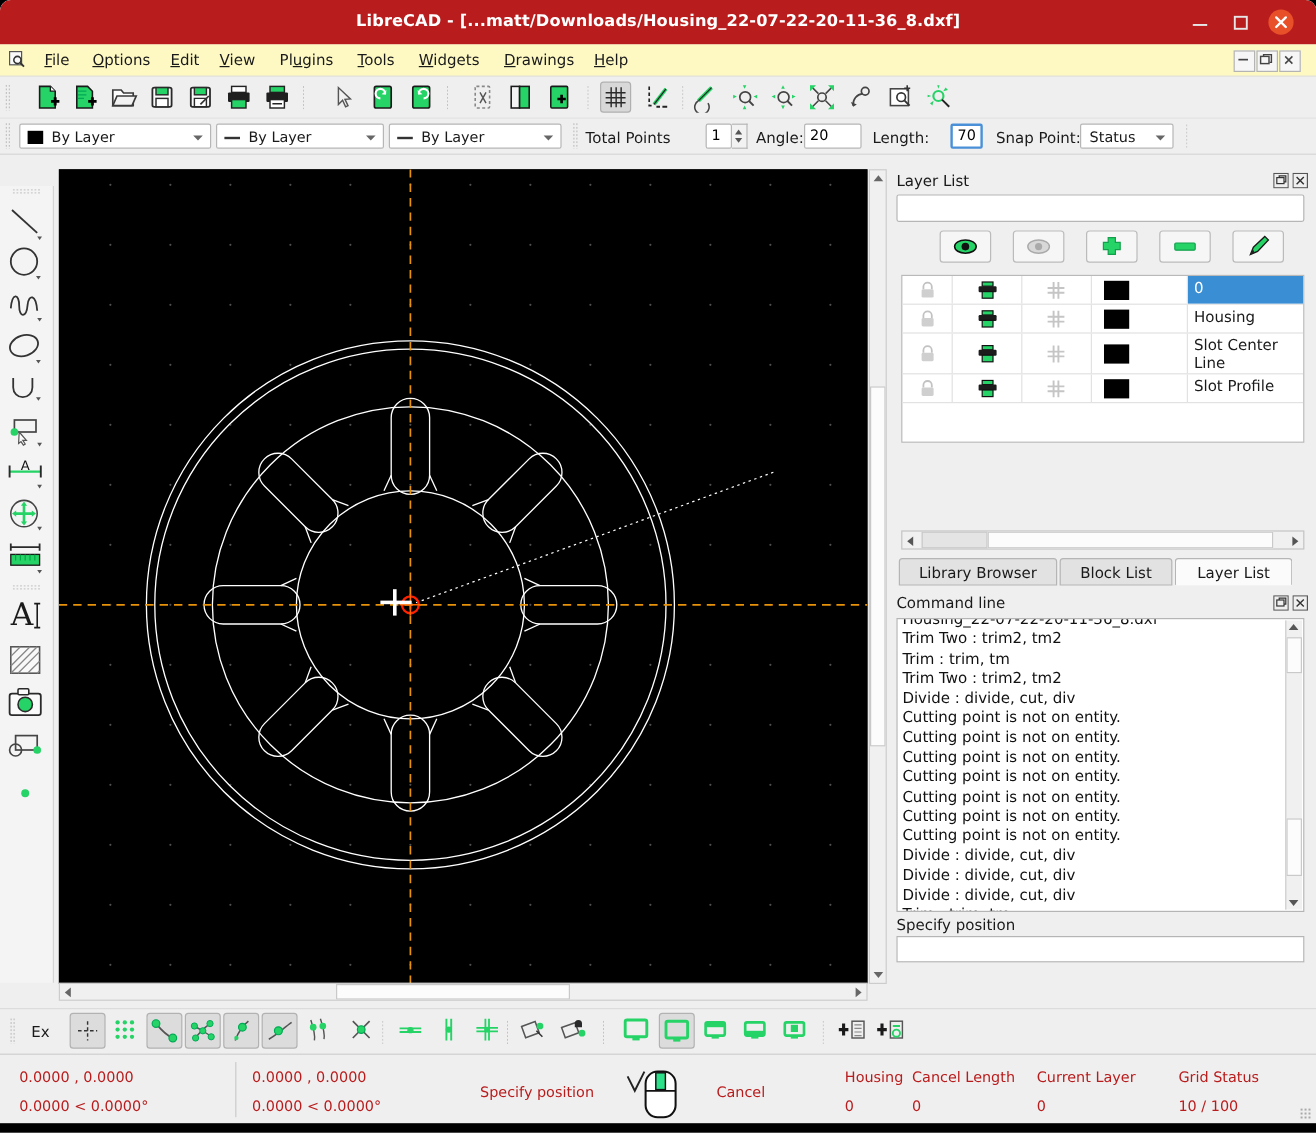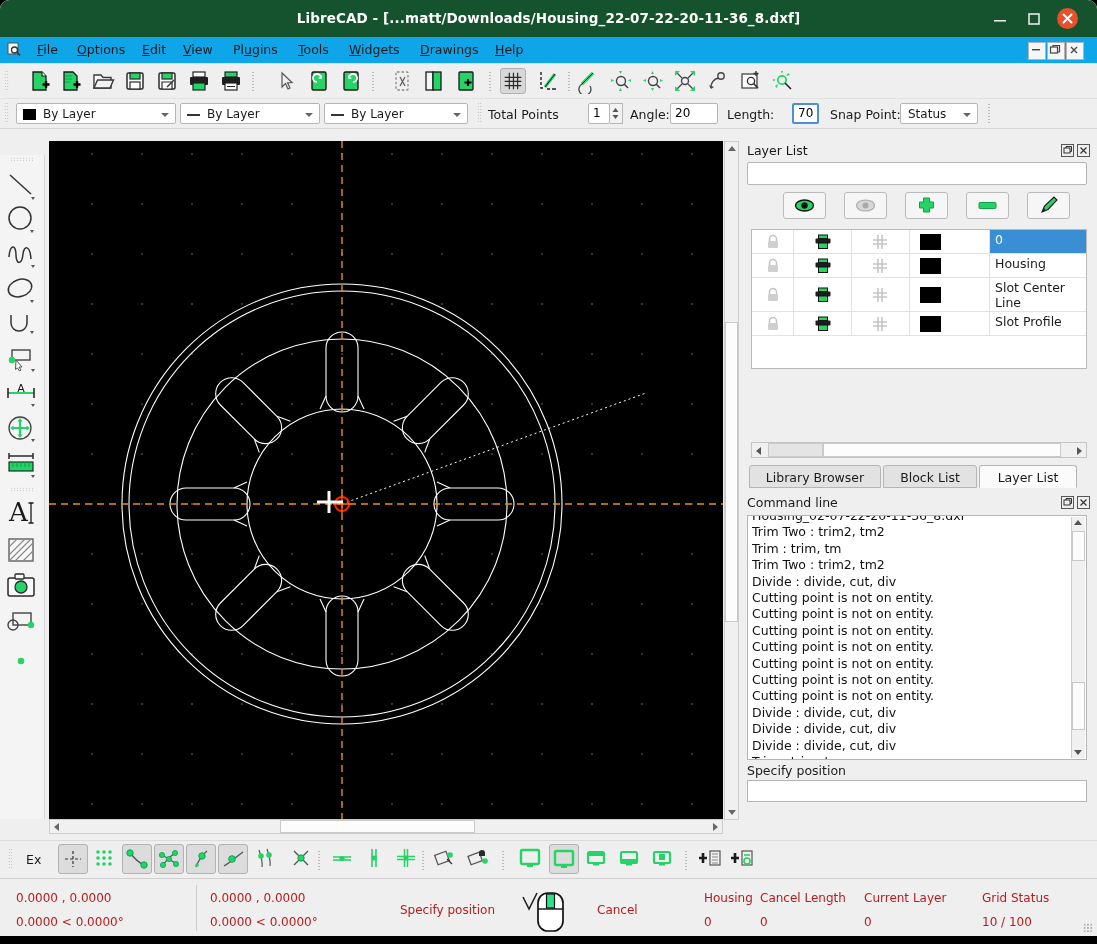--- a/index.html
+++ b/index.html
@@ -4,31 +4,31 @@
 <style>
   html,body{margin:0;padding:0;background:#000;}
   body{width:1097px;height:944px;overflow:hidden;
        font-family:"DejaVu Sans","Liberation Sans",sans-serif;font-size:12px;color:#1a1a1a;}
 
   
   #window{position:absolute;left:0;top:0;width:1097px;height:944px;
           background:#efefef;border-radius:9px 9px 0 0;overflow:hidden;}
 
   
-  #titlebar{position:relative;height:37px;background:#14532d;border-radius:9px 9px 0 0;}
+  #titlebar{position:relative;height:37px;background:#b91c1c;border-radius:9px 9px 0 0;}
   #title-text{position:absolute;left:0;right:0;top:10px;text-align:center;
               color:#ffffff;font-size:13.5px;font-weight:bold;letter-spacing:.1px;}
   .wbtn{position:absolute;top:10px;width:18px;height:18px;cursor:pointer;}
   #btn-min{left:991px;}
   #btn-max{left:1025px;}
   #btn-close{left:1057px;width:21px;height:21px;top:8px;background:#e8502a;border-radius:50%;}
   .wbtn svg{display:block;}
 
   
-  #menubar{position:relative;height:26px;background:#0ea5e9;border-bottom:1px solid #dcdcdc;}
+  #menubar{position:relative;height:26px;background:#fef9c3;border-bottom:1px solid #dcdcdc;}
   #menu-search-icon{position:absolute;left:6px;top:4px;width:17px;height:17px;}
   .menu-item{position:absolute;top:4px;height:18px;line-height:18px;font-size:12.5px;
              padding:0 5px;cursor:pointer;color:#1a1a1a;white-space:nowrap;}
   .menu-item u{text-decoration:underline;}
   .mdibtn{position:absolute;top:5px;width:16px;height:16px;border:1px solid #b4b4b4;
           background:#f6f6f6;cursor:pointer;}
   #mdi-min{left:1028px;}
   #mdi-restore{left:1047px;}
   #mdi-close{left:1066px;}
   .mdibtn svg{display:block;}
@@ -972,21 +972,21 @@
       </div>
       <div class="dockbtn" style="left:334px;top:1px">
         <svg width="13" height="13" viewBox="0 0 13 13">
             <rect x=".5" y=".5" width="12" height="12" fill="none" stroke="#555"></rect>
             <path d="M3.5 3.5 L9.5 9.5 M9.5 3.5 L3.5 9.5" stroke="#333" stroke-width="1.2"></path>
           </svg>
       </div>
 
       <div id="cmd-log">
         <div id="cmd-log-lines" style="position:absolute;left:4px;top:-8px;right:18px;">
-            <div class="cmdline">Housing_02-07-22-20-11-36_8.dxf</div>
+            <div class="cmdline">Housing_22-07-22-20-11-36_8.dxf</div>
             <div class="cmdline">Trim Two : trim2, tm2</div>
             <div class="cmdline">Trim : trim, tm</div>
             <div class="cmdline">Trim Two : trim2, tm2</div>
             <div class="cmdline">Divide : divide, cut, div</div>
             <div class="cmdline">Cutting point is not on entity.</div>
             <div class="cmdline">Cutting point is not on entity.</div>
             <div class="cmdline">Cutting point is not on entity.</div>
             <div class="cmdline">Cutting point is not on entity.</div>
             <div class="cmdline">Cutting point is not on entity.</div>
             <div class="cmdline">Cutting point is not on entity.</div>

